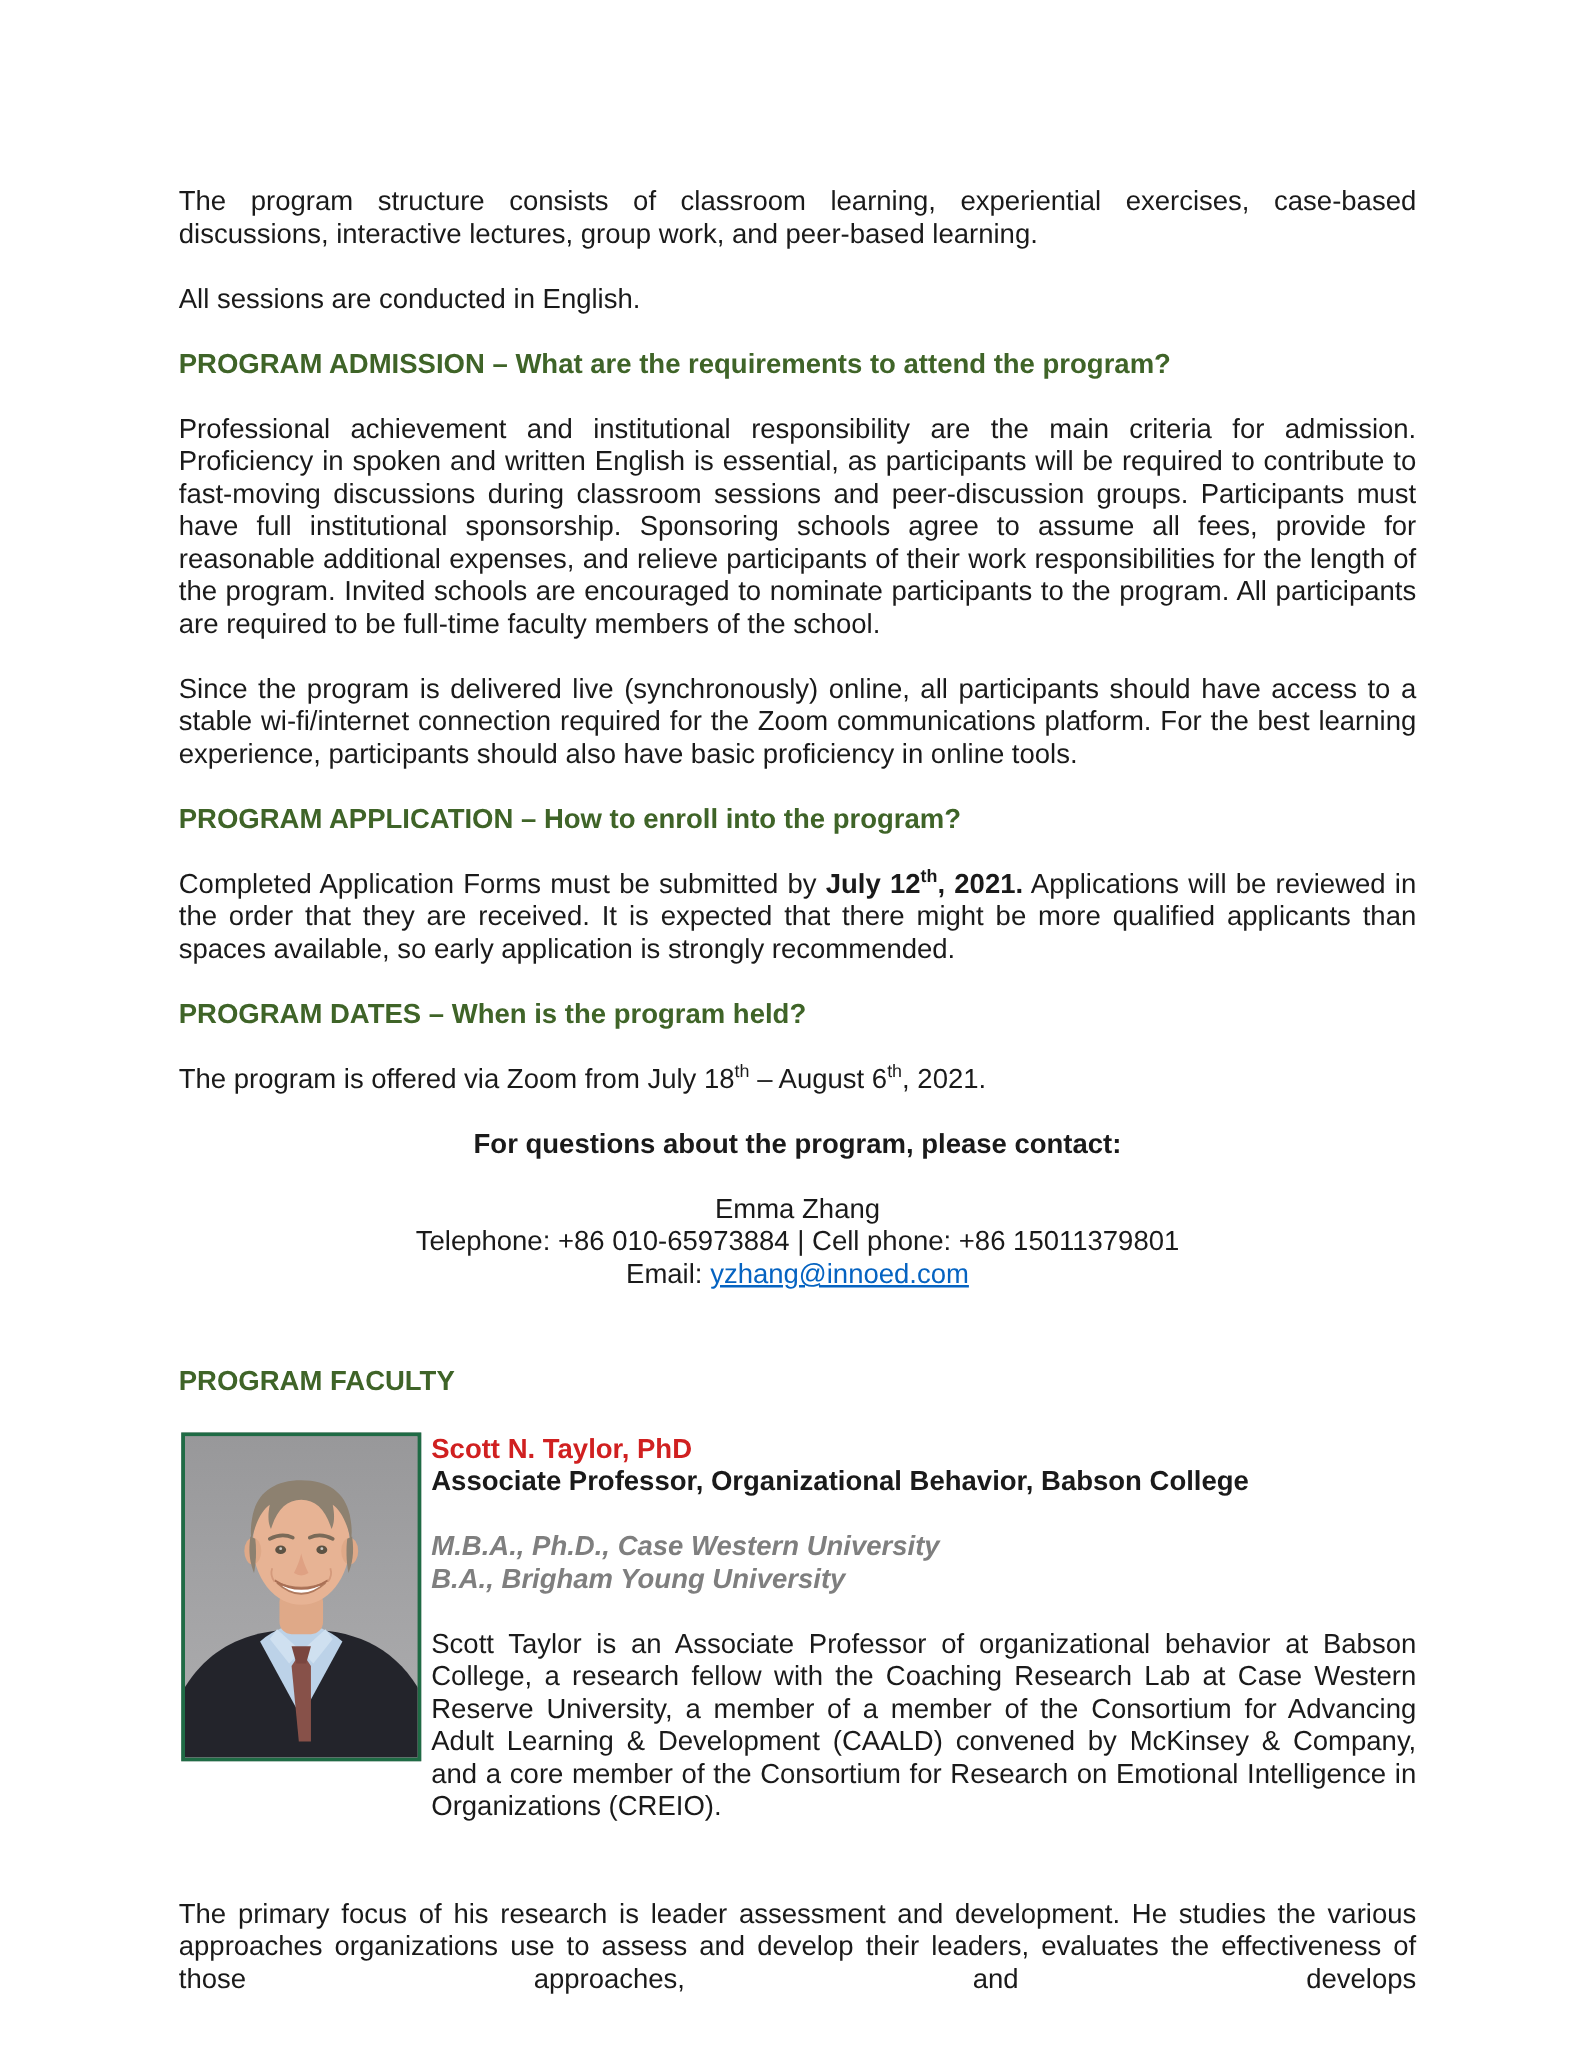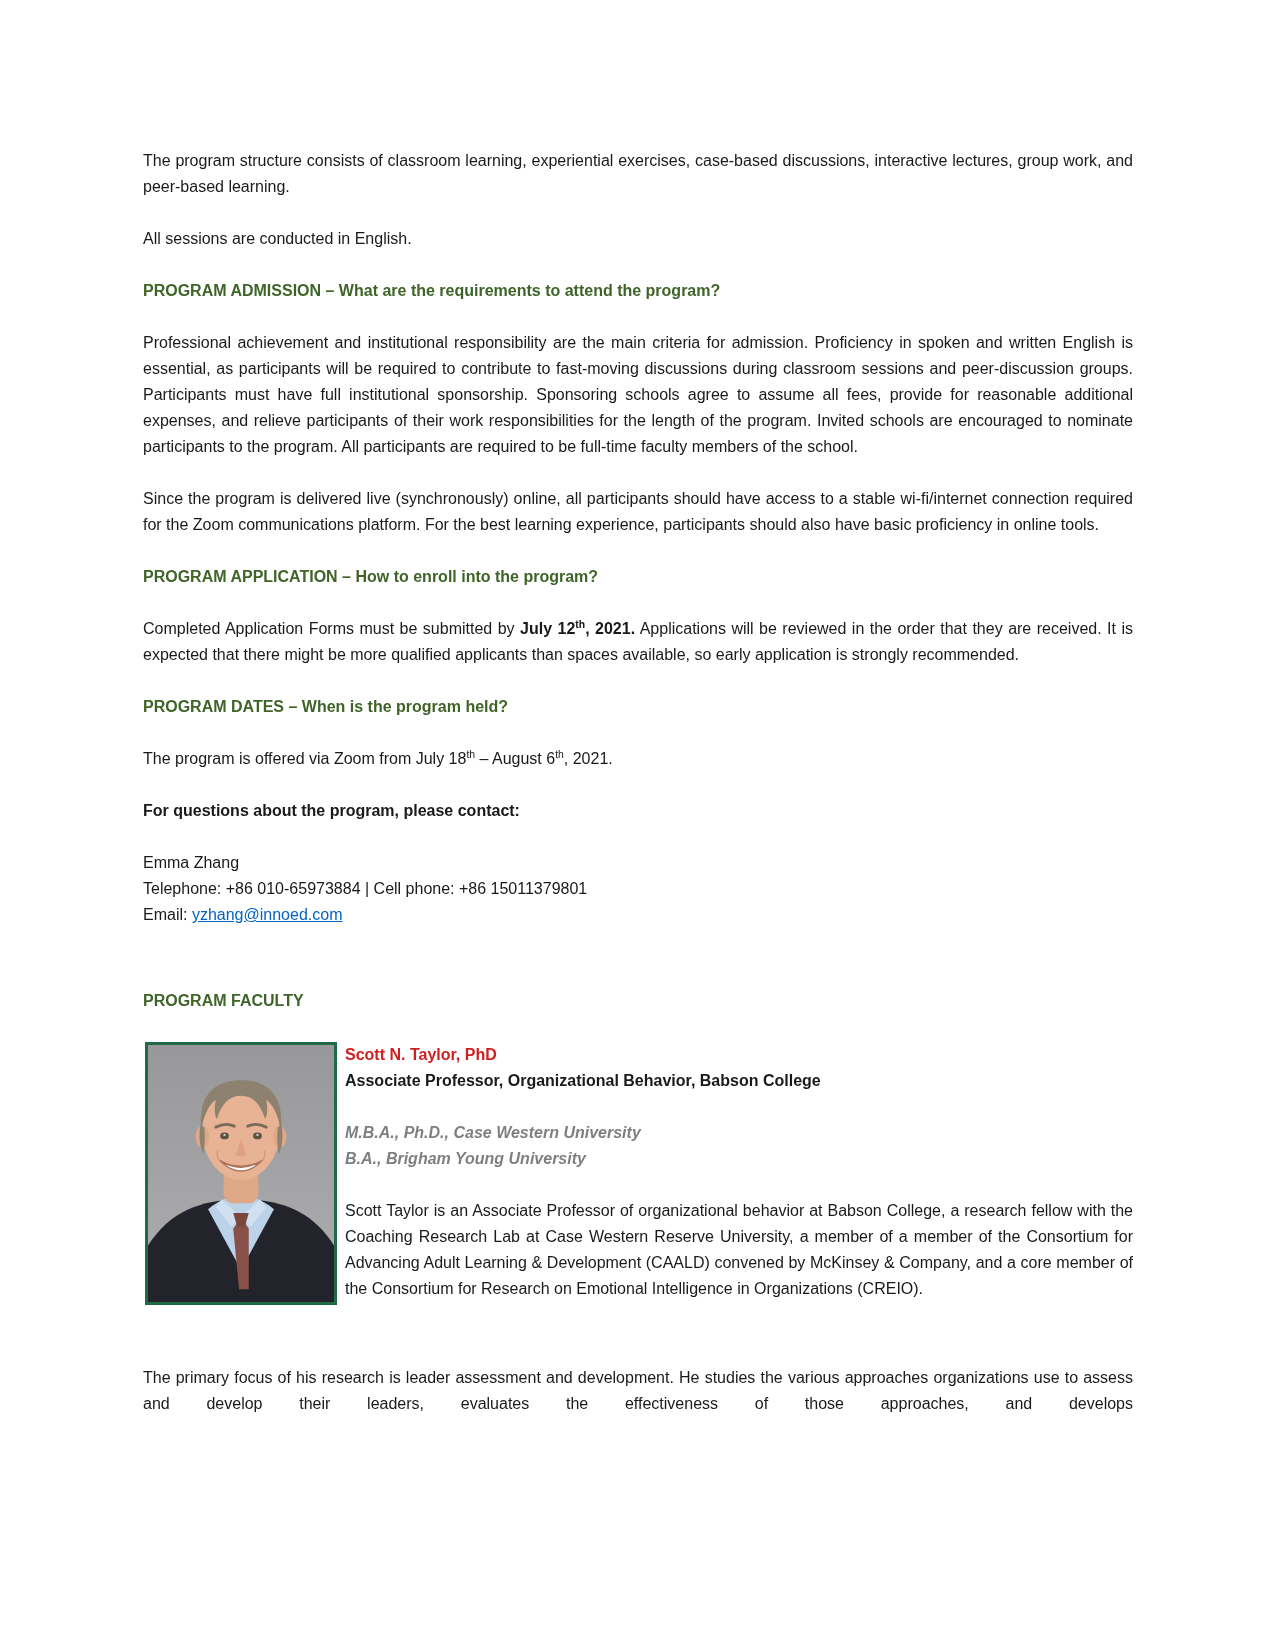--- a/index.html
+++ b/index.html
@@ -13,28 +13,28 @@
   *{box-sizing:border-box;margin:0;padding:0;}
   html,body{background:#e8e8e8;}
   .page{
     width:1275px;height:1650px;background:#ffffff;margin:0 auto;
     font-family:"Liberation Sans",sans-serif;
     color:var(--text-black);
     padding:148px 142px 0 143px;
     position:relative;overflow:hidden;
   }
   .content{width:990px;}
-  p,h2,.line{font-size:16px;line-height:26px;font-weight:400;}
+  p,h2,.line{font-size:22px;line-height:26px;font-weight:400;}
   p{margin:0 0 26px;}
   .j{text-align:justify;}
   .jall{text-align:justify;text-align-last:justify;}
   h2{color:var(--heading-green);font-weight:700;margin:0 0 26px;}
   b,.bold{font-weight:700;}
   sup{font-size:0.65em;vertical-align:super;line-height:0;}
-  .center{text-align:left;}
+  .center{text-align:center;}
   .contact-heading{margin-top:26px;font-weight:700;}
   .contact-block{line-height:26px;margin-bottom:16px;}
   .contact-block .line{display:block;}
   .link{color:var(--link-blue);text-decoration:underline;cursor:pointer;}
   .faculty-heading{margin-top:60px;margin-bottom:28px;}
   .faculty-row{display:flex;gap:8px;align-items:flex-start;}
   .photo-frame{
     width:192px;height:263px;border:3px solid var(--photo-border);
     margin-left:2px;flex-shrink:0;background:#9a9a9c;
   }

